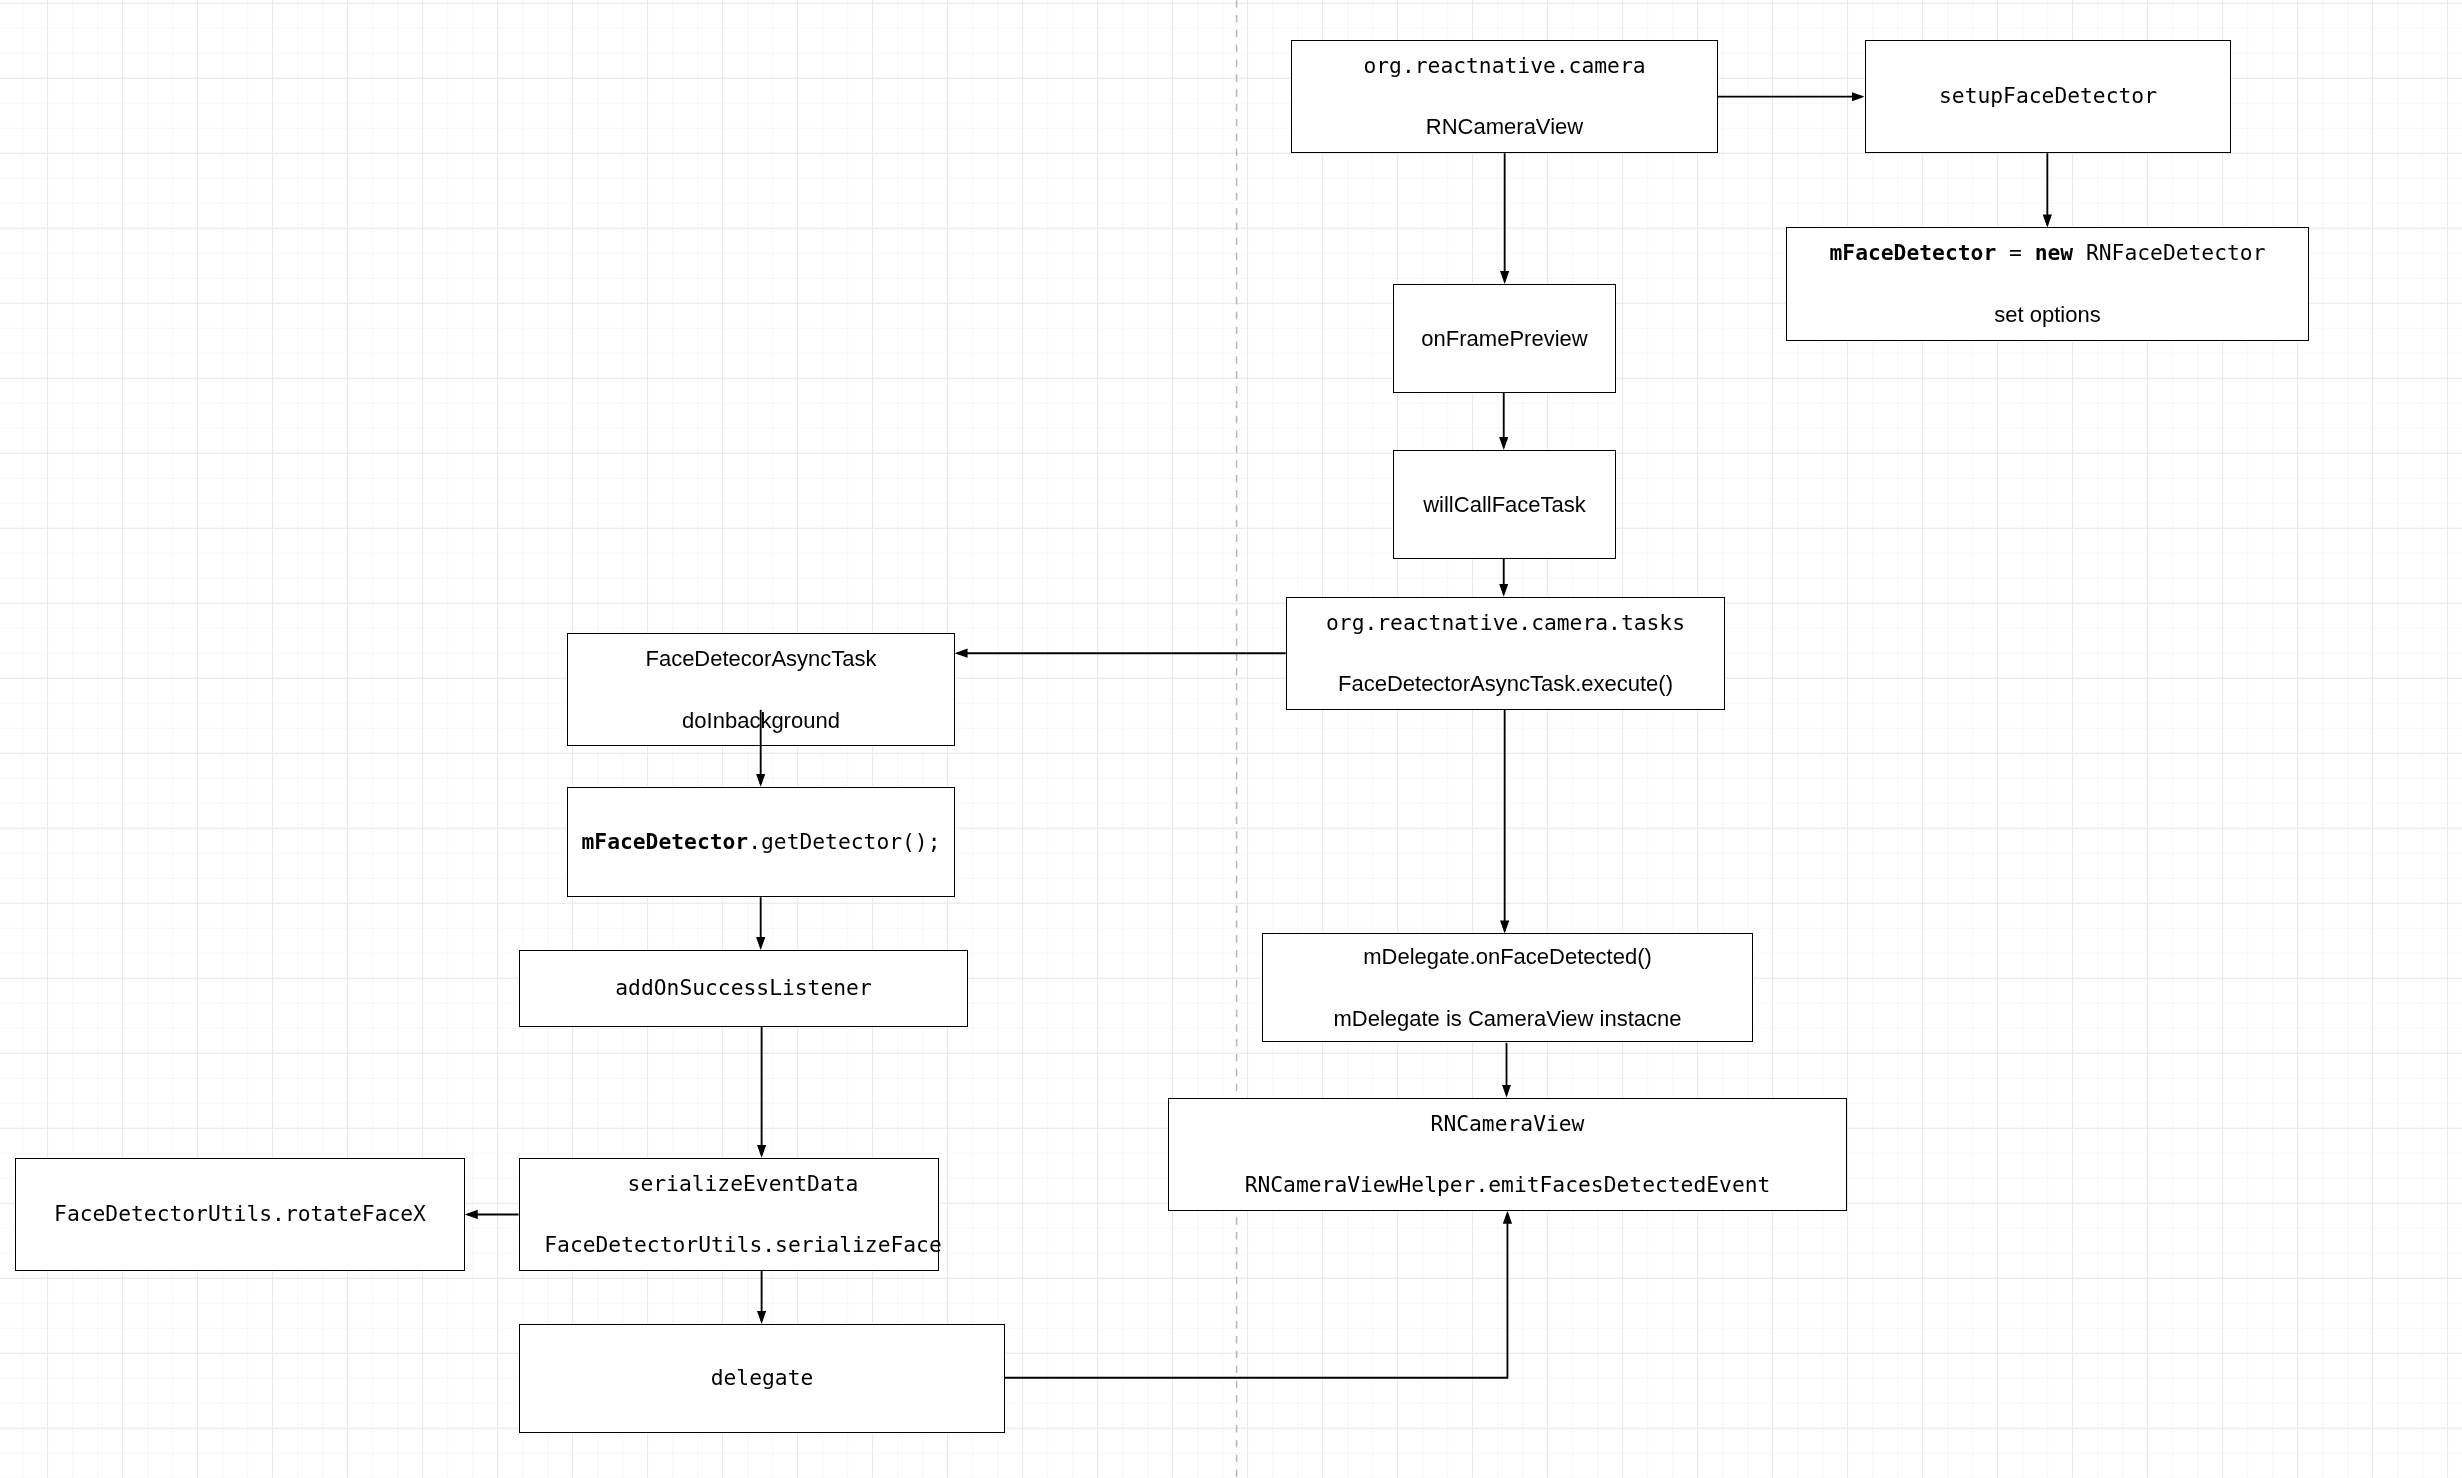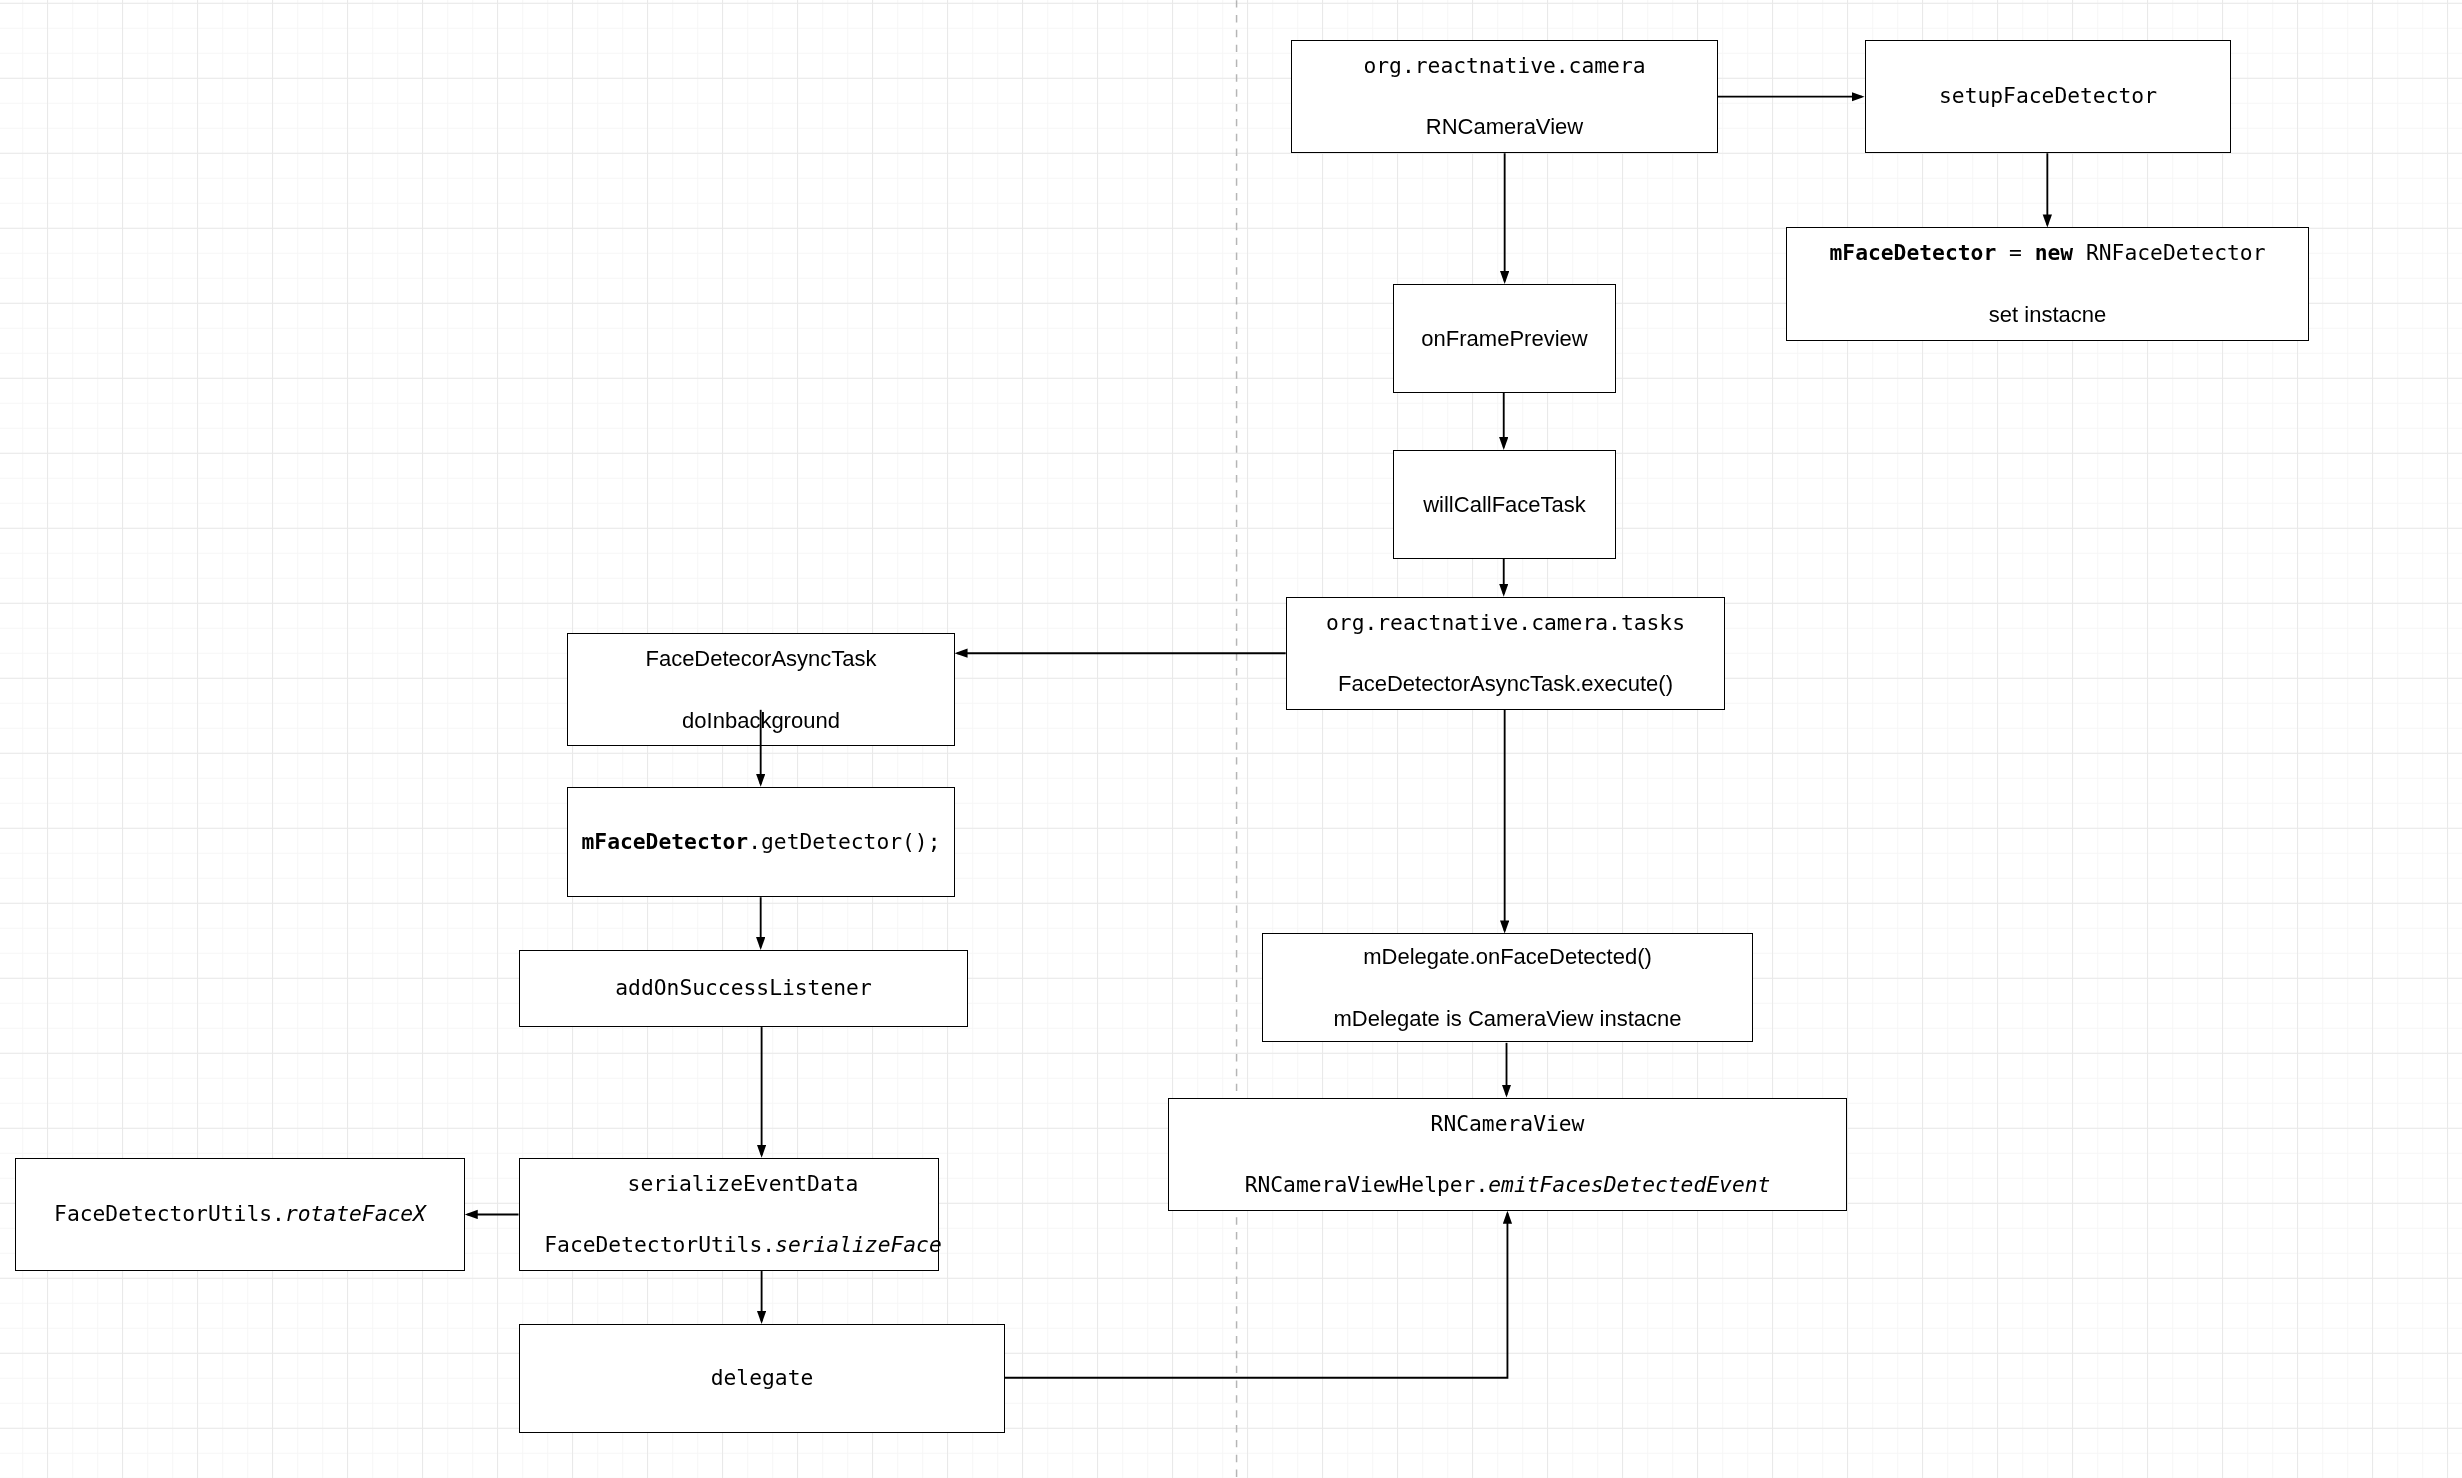--- a/index.html
+++ b/index.html
@@ -31,21 +31,21 @@
     display:flex;flex-direction:column;
     align-items:center;justify-content:center;
     gap:36px;
     color:#000000;
     z-index:2;
   }
   .line{white-space:pre;line-height:1.15;}
   .mono{font-family:"DejaVu Sans Mono","Liberation Mono",monospace;font-size:21.3px;}
   .sans{font-family:"Liberation Sans",sans-serif;font-size:22px;}
   .b{font-weight:bold;}
-  .i{font-style:italic;}
+  .i{}
 
   
   #n-rn-camera-pkg      {left:1291px;top:40px;  width:427px;height:113px;}
   #n-setup-face-detector{left:1865px;top:40px;  width:366px;height:113px;}
   #n-new-face-detector  {left:1786px;top:227px; width:523px;height:114px;}
   #n-on-frame-preview   {left:1393px;top:284px; width:223px;height:109px;}
   #n-will-call-face-task{left:1393px;top:450px; width:223px;height:109px;}
   #n-camera-tasks       {left:1286px;top:597px; width:439px;height:113px;}
   #n-face-detecor-task  {left:567px; top:633px; width:388px;height:113px;}
   #n-get-detector       {left:567px; top:787px; width:388px;height:110px;}
@@ -69,21 +69,21 @@
     <div class="line mono">org.reactnative.camera</div>
     <div class="line sans">RNCameraView</div>
   </div>
 
   <div class="node" id="n-setup-face-detector">
     <div class="line mono">setupFaceDetector</div>
   </div>
 
   <div class="node" id="n-new-face-detector">
     <div class="line mono"><span class="b">mFaceDetector</span><span> = </span><span class="b">new</span><span> RNFaceDetector</span></div>
-    <div class="line sans">set instacne</div>
+    <div class="line sans">set options</div>
   </div>
 
   <div class="node" id="n-on-frame-preview">
     <div class="line sans">onFramePreview</div>
   </div>
 
   <div class="node" id="n-will-call-face-task">
     <div class="line sans">willCallFaceTask</div>
   </div>
 

